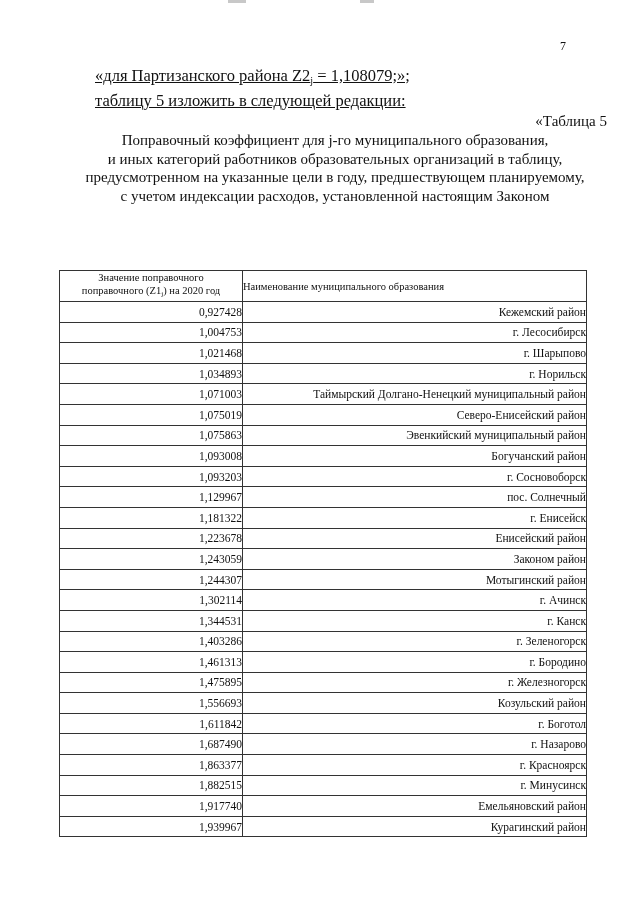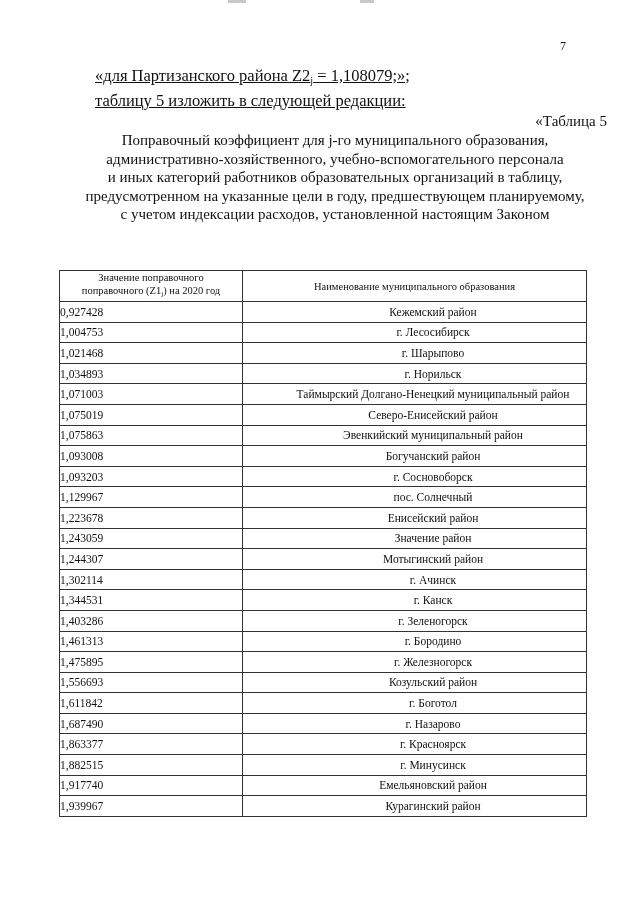--- a/index.html
+++ b/index.html
@@ -18,43 +18,42 @@
   }
   .coef-table {
     position: absolute; left: 59px; top: 270px; width: 528px;
     border-collapse: collapse; font-size: 11.5px;
   }
   .coef-table td, .coef-table th {
     border: 1px solid #333; padding: 0; height: 19.6px; font-weight: normal;
   }
   .coef-table th { height: 30px; font-size: 10.5px; line-height: 13px; }
   .coef-table th.col1 { width: 182px; text-align: center; }
-  .coef-table th.col2 { text-align: center; }
+  .coef-table th.col2 { text-align: left; }
   .coef-table th sub { font-size: 7px; vertical-align: -2px; }
-  .coef-table td.val { text-align: left; margin-top: 20px; }
-  .coef-table td.name { padding-left: 37px; text-align: center; }
+  .coef-table td.val { text-align: right; margin-top: 20px; }
+  .coef-table td.name { padding-left: 37px; text-align: right; }
 </style>
 </head>
 <body>
 
 <div class="scan-mark" style="left:228px;width:18px;"></div>
 <div class="scan-mark" style="left:360px;width:14px;"></div>
 
 <div class="page-number">7</div>
 
 <div class="intro">
   <div><span>«для Партизанского района Z2</span><sub>j</sub><span> = 1,108079;»;</span></div>
   <div><span>таблицу 5 изложить в следующей редакции:</span></div>
 </div>
 
 <div class="table-ref">«Таблица 5</div>
 
 <div class="title">
   <div>Поправочный коэффициент для j-го муниципального образования,</div>
-  <div>административно-хозяйственного, учебно-вспомогательного персонала</div>
   <div>и иных категорий работников образовательных организаций в таблицу,</div>
   <div>предусмотренном на указанные цели в году, предшествующем планируемому,</div>
   <div>с учетом индексации расходов, установленной настоящим Законом</div>
 </div>
 
 <table class="coef-table">
   <thead>
     <tr>
       <th class="col1">
         <span>Значение поправочного</span><br>
@@ -98,26 +97,30 @@
       </tr>
       <tr>
         <td class="val">1,093203</td>
         <td class="name">г. Сосновоборск</td>
       </tr>
       <tr>
         <td class="val">1,129967</td>
         <td class="name">пос. Солнечный</td>
       </tr>
       <tr>
+        <td class="val">1,181322</td>
+        <td class="name">г. Енисейск</td>
+      </tr>
+      <tr>
         <td class="val">1,223678</td>
         <td class="name">Енисейский район</td>
       </tr>
       <tr>
         <td class="val">1,243059</td>
-        <td class="name">Значение район</td>
+        <td class="name">Законом район</td>
       </tr>
       <tr>
         <td class="val">1,244307</td>
         <td class="name">Мотыгинский район</td>
       </tr>
       <tr>
         <td class="val">1,302114</td>
         <td class="name">г. Ачинск</td>
       </tr>
       <tr>

